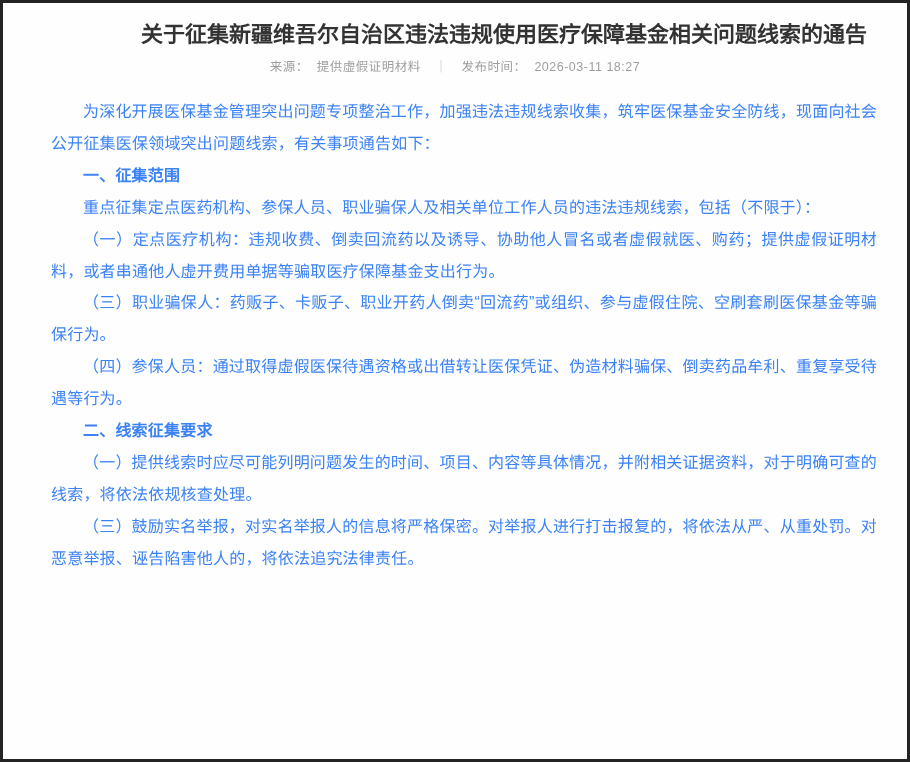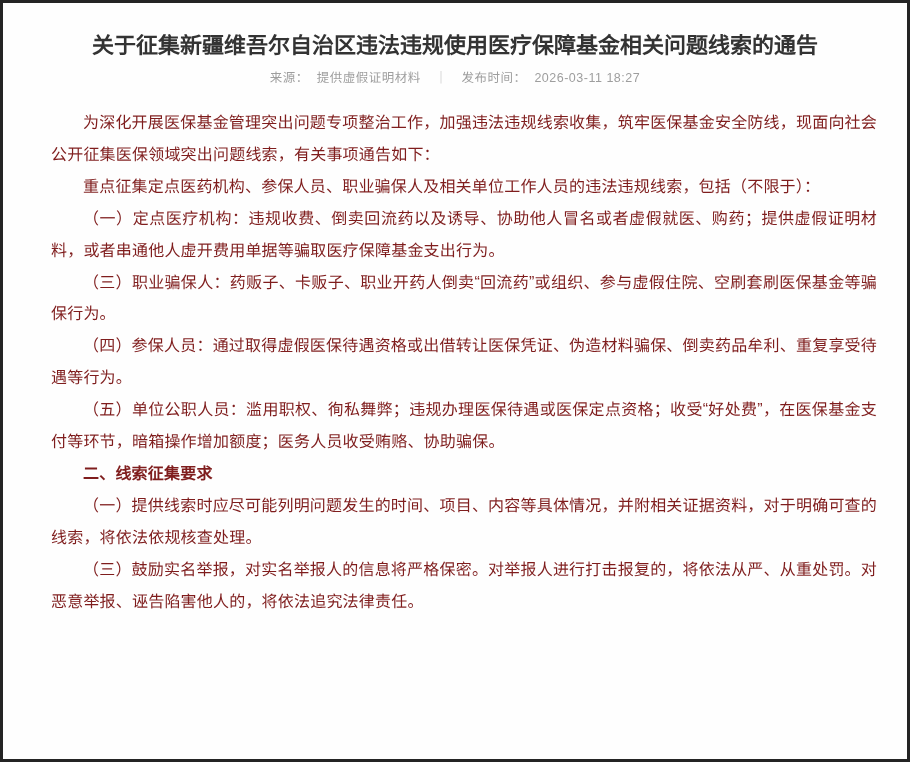--- a/index.html
+++ b/index.html
@@ -14,22 +14,22 @@
     box-sizing: border-box;
     background: #fefefe;
     border: 3px solid #242424;
     font-family: "Liberation Sans", "DejaVu Sans", sans-serif;
     overflow: hidden;
   }
   .page-inner {
     padding-top: 15px;
   }
   .doc-title {
-    margin: 13px 40px 9px 40px;
-    text-align: center;
+    margin: 2px 40px 9px 40px;
+    text-align: right;
     font-size: 22px;
     line-height: 30px;
     font-weight: 700;
     color: #333333;
   }
   .doc-meta {
     text-align: center;
     font-size: 12.5px;
     line-height: 16px;
     color: #9e9e9e;
@@ -51,45 +51,45 @@
   .content {
     padding: 0 30px 0 48px;
     color: #333333;
   }
   .content p {
     margin: 0;
     font-size: 16px;
     line-height: 31.9px;
     text-indent: 2em;
     text-align: justify;
-    color: #7f1d1d;
+    color: #3b82f6;
     letter-spacing: 0.2px;
   }
   .content p.section-heading {
     font-weight: 700;
   }
 </style>
 </head>
 <body>
 
 <div class="page">
   <div class="page-inner">
 
     <h1 class="doc-title">关于征集新疆维吾尔自治区违法违规使用医疗保障基金相关问题线索的通告</h1>
 
     <div class="doc-meta">
       <span class="meta-item">来源：</span><span class="meta-gap"></span><span class="meta-item">提供虚假证明材料</span><span class="sep">｜</span><span class="meta-item">发布时间：</span><span class="meta-gap"></span><span class="meta-item">2026-03-11 18:27</span>
     </div>
 
     <div class="content">
       <p>为深化开展医保基金管理突出问题专项整治工作，加强违法违规线索收集，筑牢医保基金安全防线，现面向社会公开征集医保领域突出问题线索，有关事项通告如下：</p>
+      <p class="section-heading">一、征集范围</p>
       <p>重点征集定点医药机构、参保人员、职业骗保人及相关单位工作人员的违法违规线索，包括（不限于）：</p>
       <p>（一）定点医疗机构：违规收费、倒卖回流药以及诱导、协助他人冒名或者虚假就医、购药；提供虚假证明材料，或者串通他人虚开费用单据等骗取医疗保障基金支出行为。</p>
       <p>（三）职业骗保人：药贩子、卡贩子、职业开药人倒卖“回流药”或组织、参与虚假住院、空刷套刷医保基金等骗保行为。</p>
       <p>（四）参保人员：通过取得虚假医保待遇资格或出借转让医保凭证、伪造材料骗保、倒卖药品牟利、重复享受待遇等行为。</p>
-      <p>（五）单位公职人员：滥用职权、徇私舞弊；违规办理医保待遇或医保定点资格；收受“好处费”，在医保基金支付等环节，暗箱操作增加额度；医务人员收受贿赂、协助骗保。</p>
       <p class="section-heading">二、线索征集要求</p>
       <p>（一）提供线索时应尽可能列明问题发生的时间、项目、内容等具体情况，并附相关证据资料，对于明确可查的线索，将依法依规核查处理。</p>
       <p>（三）鼓励实名举报，对实名举报人的信息将严格保密。对举报人进行打击报复的，将依法从严、从重处罚。对恶意举报、诬告陷害他人的，将依法追究法律责任。</p>
     </div>
 
   </div>
 </div>
 
 </body></html>

